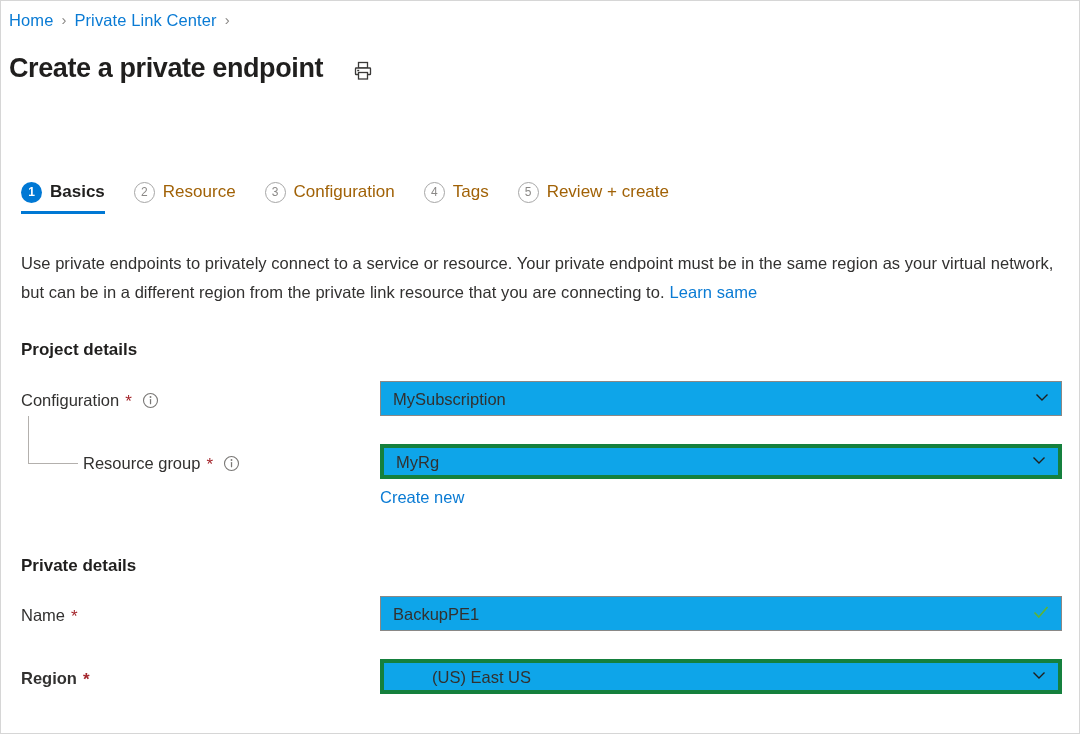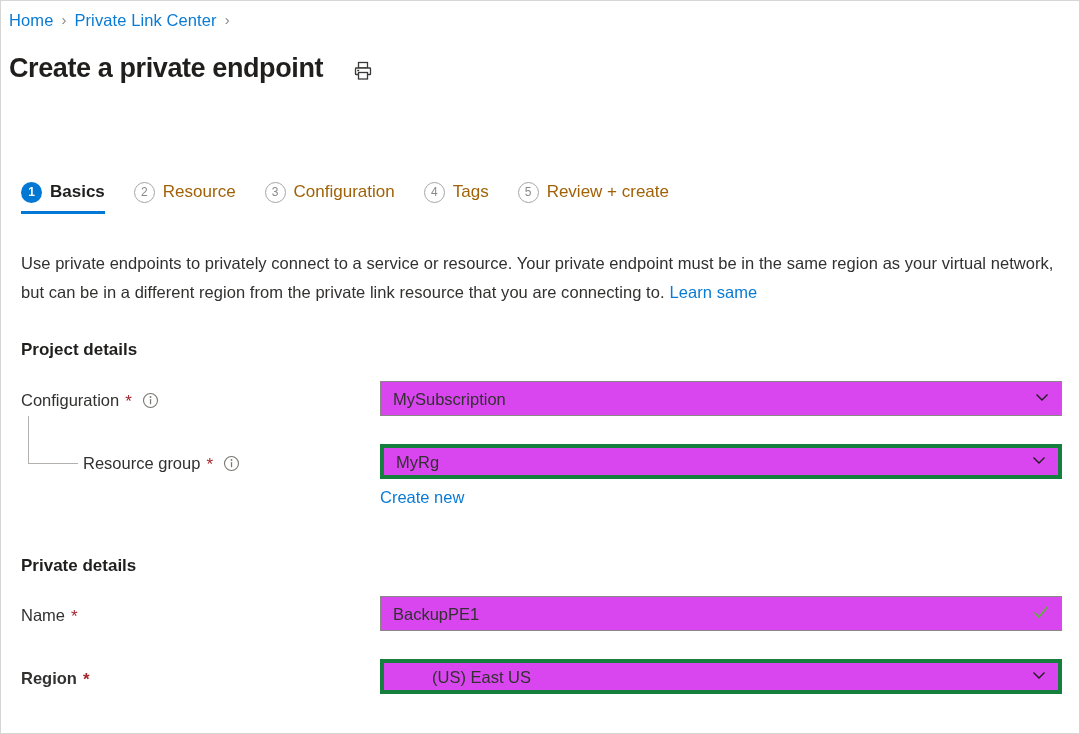--- a/index.html
+++ b/index.html
@@ -192,21 +192,21 @@
     border-left: 1.5px solid #b3b0ad;
     border-bottom: 1.5px solid #b3b0ad;
   }
 
   
   .control {
     position: absolute;
     left: 379px;
     width: 682px;
     height: 35px;
-    background: #d946ef;
+    background: #0ea5e9;
     display: flex;
     align-items: center;
     padding: 0 10px 0 12px;
     font-size: 16.5px;
     color: #323130;
     cursor: pointer;
   }
   .control.gray   { border: 1px solid #8a8886; }
   .control.purple { border: 4px solid #15803d; }
   .control .value { flex: 1; line-height: 20px; overflow: hidden; white-space: nowrap; }

